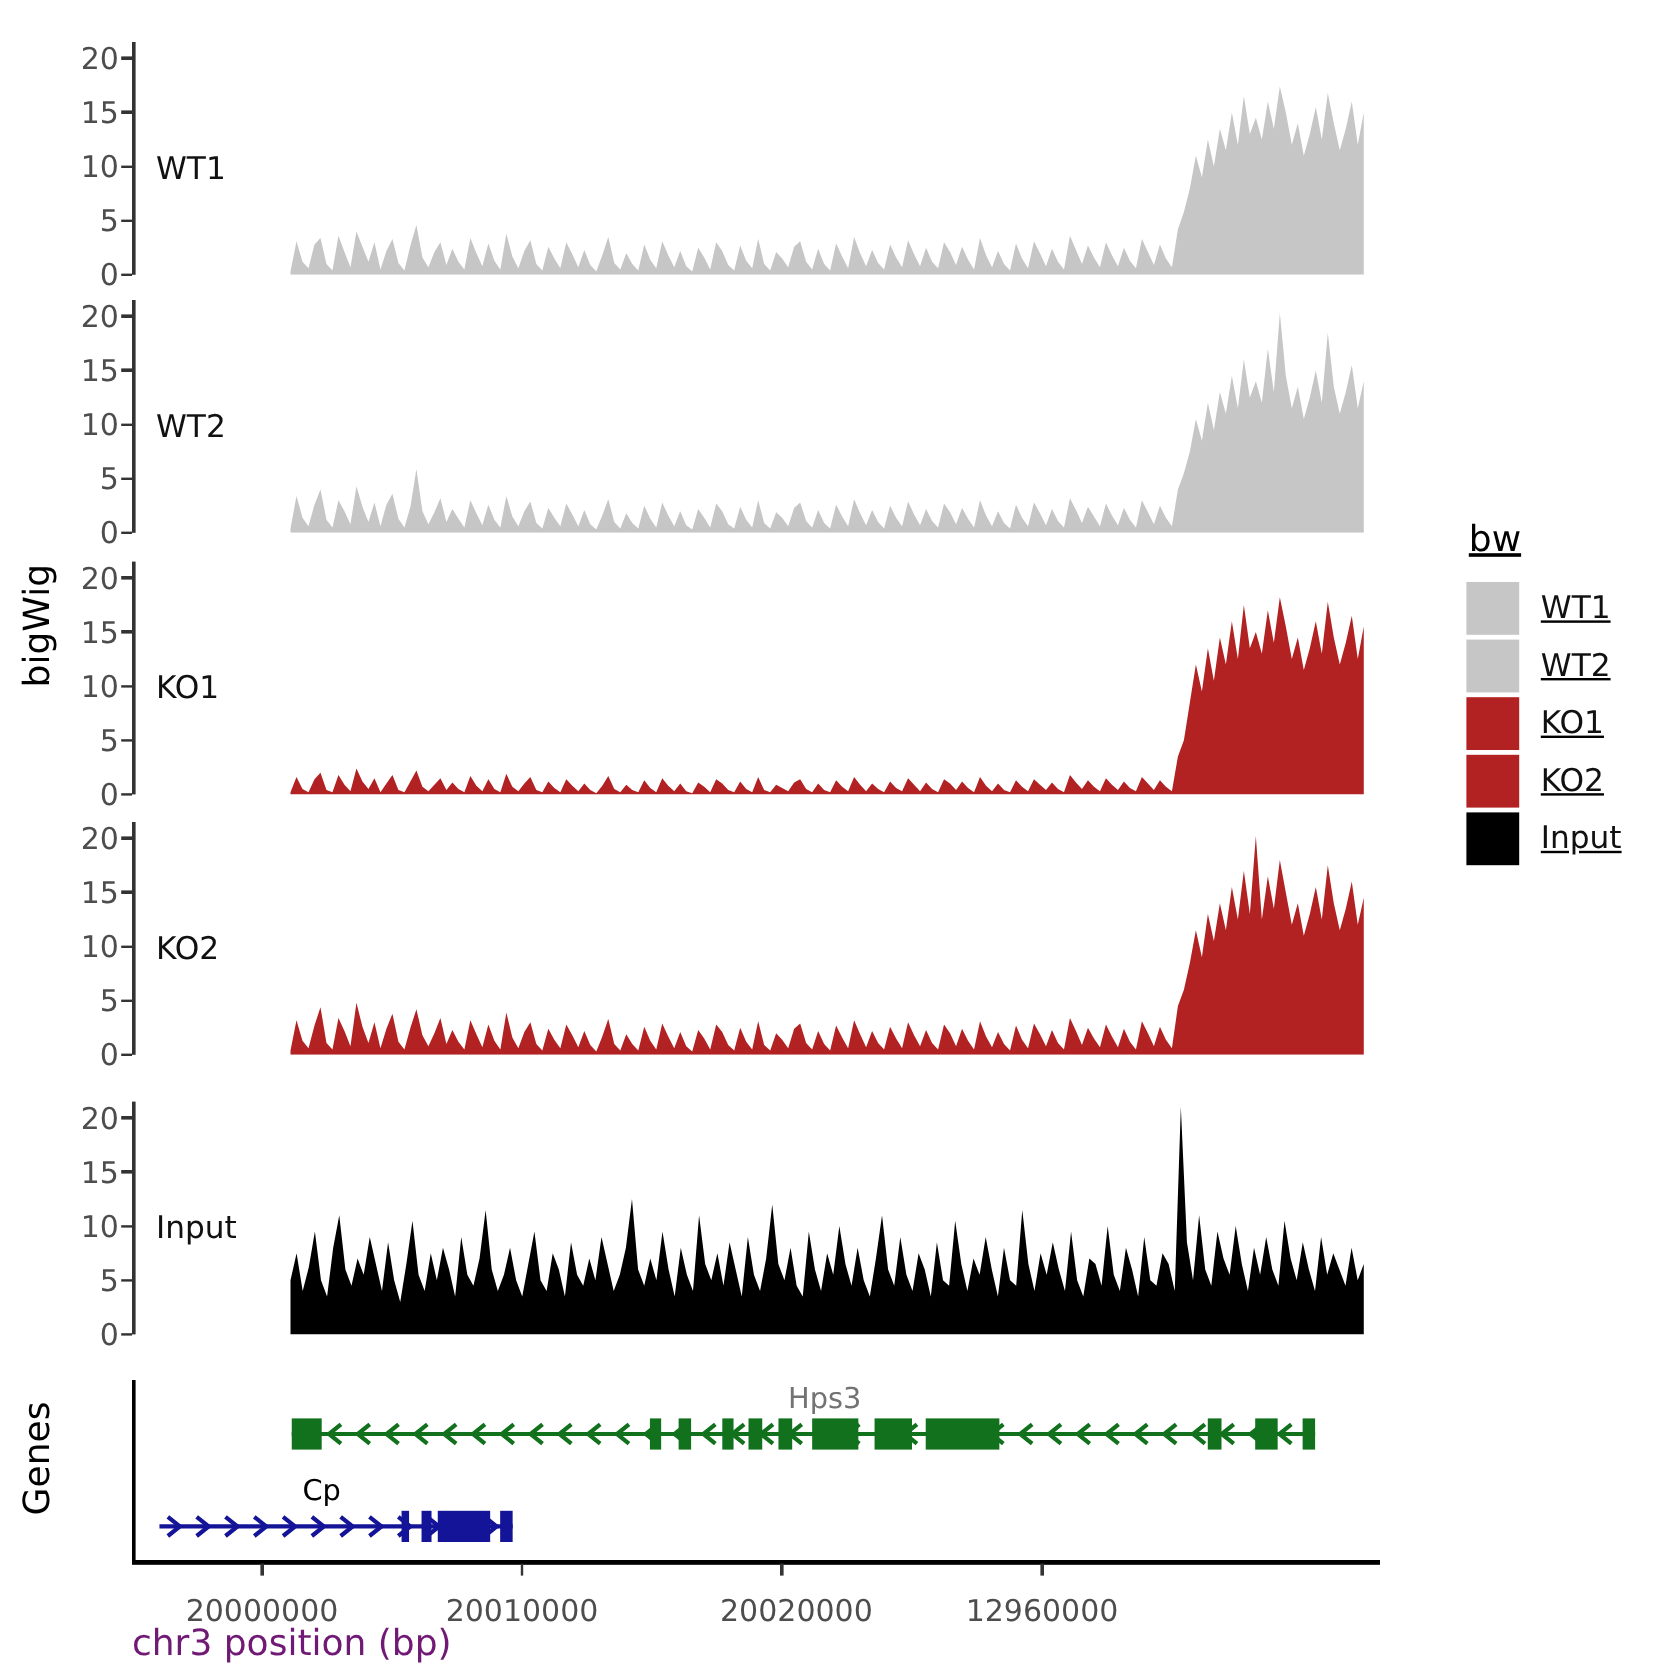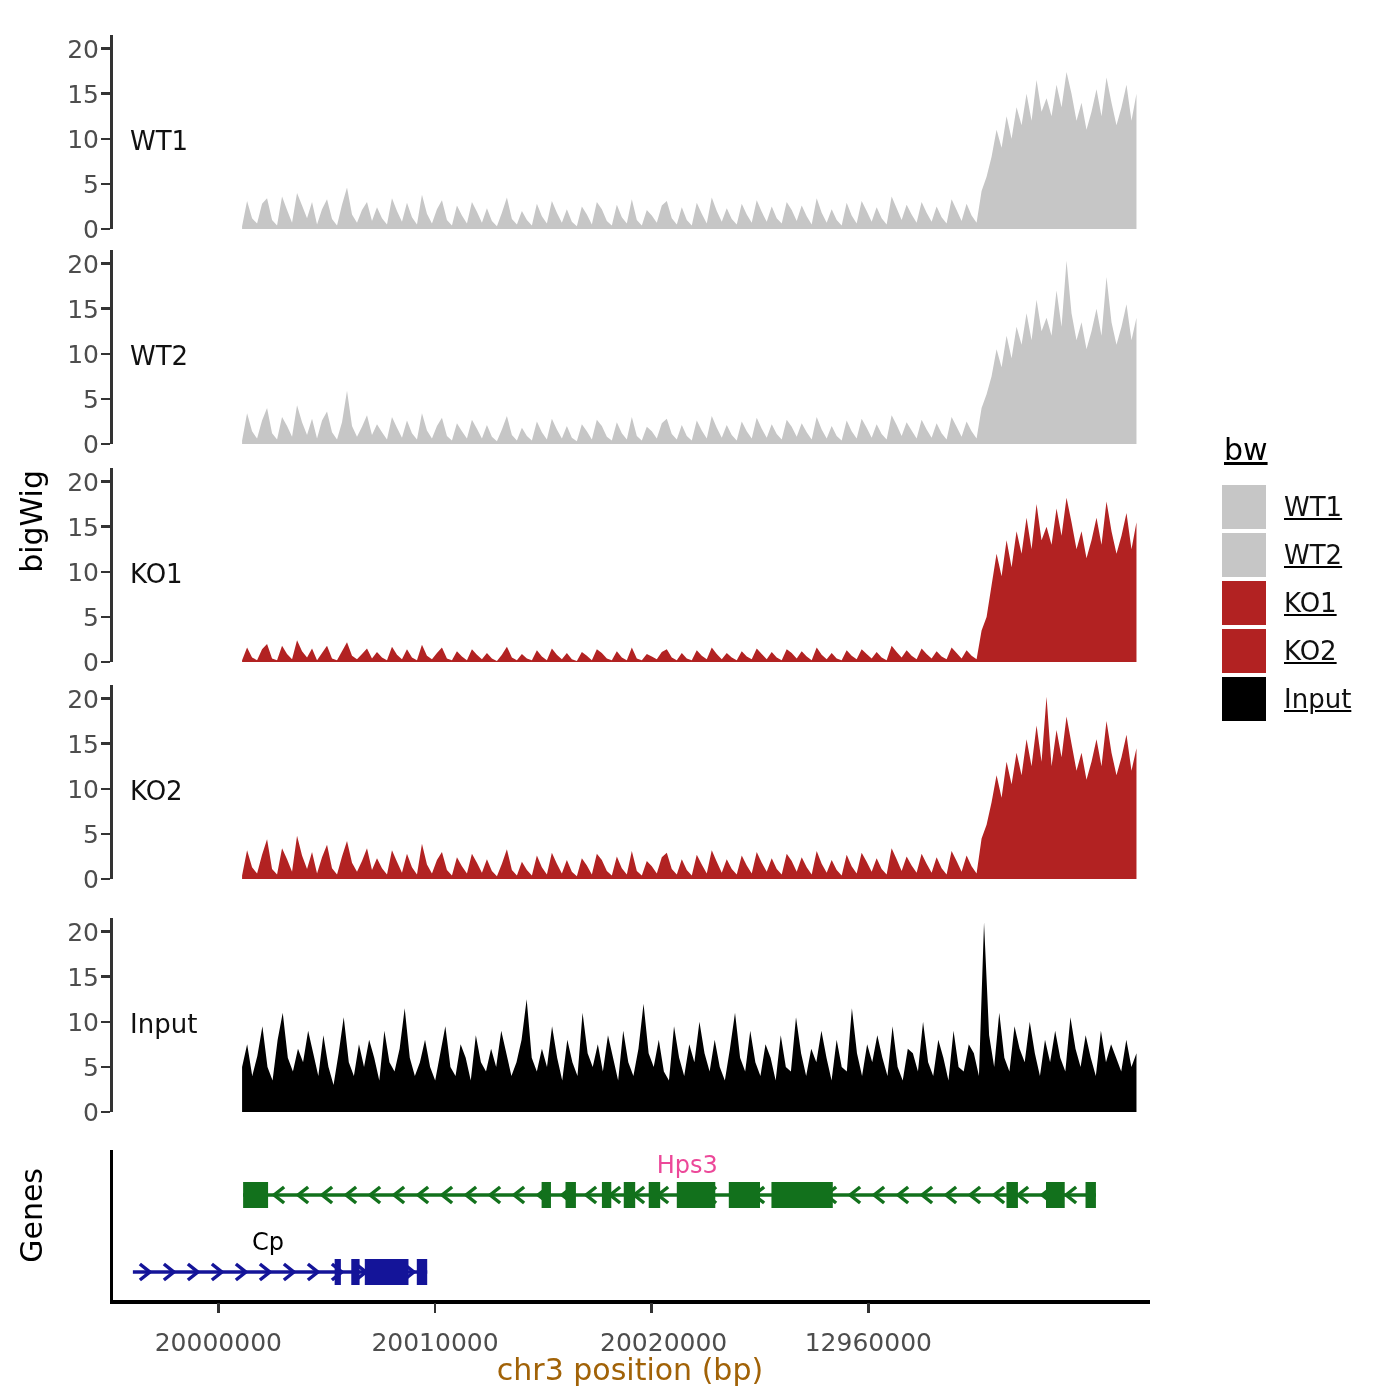--- a/index.html
+++ b/index.html
@@ -32,22 +32,22 @@
   #genepanel{position:absolute;left:110px;top:1150px;width:1040px;height:150px;}
   #geneaxisline{position:absolute;left:0;top:0;width:3px;height:150px;background:#000;}
   .genesvg{position:absolute;left:0;top:0;width:1040px;height:150px;}
 
   
   #xaxis{position:absolute;left:110px;top:1300px;width:1040px;}
   #xaxisline{position:absolute;left:0;top:0;width:1040px;height:3.5px;background:#000;}
   .xtick{position:absolute;top:3px;width:2.4px;height:10px;background:#333;}
   .xticklabel{position:absolute;top:28px;font-size:25px;color:#4d4d4d;
               transform:translateX(-50%);white-space:nowrap;}
-  #xtitle{position:absolute;left:110px;top:1352px;width:1040px;text-align:center;
-          font-size:30px;color:#a16207;}
+  #xtitle{position:absolute;left:110px;top:1352px;width:1040px;
+          font-size:30px;color:#701a75;}
 </style>
 </head>
 <body>
 
 <div id="root">
 
   <div class="ylab-bigwig">bigWig</div>
   <div class="ylab-genes">Genes</div>
 
   <div id="panels">
@@ -227,21 +227,21 @@
         <path d="M 221.88 114 L 231.88 122 L 221.88 130" fill="none" stroke="#141499" stroke-width="3.5"></path>
         <path d="M 245.88 114 L 255.88 122 L 245.88 130" fill="none" stroke="#141499" stroke-width="3.5"></path>
         <path d="M 269.88 114 L 279.88 122 L 269.88 130" fill="none" stroke="#141499" stroke-width="3.5"></path>
         <path d="M 293.88 114 L 303.88 122 L 293.88 130" fill="none" stroke="#141499" stroke-width="3.5"></path>
         <rect x="224.64" y="109" width="6.240000000000009" height="26" fill="#141499"></rect>
         <rect x="241.28" y="109" width="8.319999999999993" height="26" fill="#141499"></rect>
         <rect x="254.79999999999998" y="109" width="43.67999999999998" height="26" fill="#141499"></rect>
         <rect x="306.8" y="109" width="10.399999999999977" height="26" fill="#141499"></rect>
       </svg>
     <div id="genelabels">
-        <div style="position: absolute; left: 577.2px; top: 1px; font-size: 24px; color: #ec4899; transform: translateX(-50%); white-space: nowrap;">Hps3</div>
+        <div style="position: absolute; left: 577.2px; top: 1px; font-size: 24px; color: #737373; transform: translateX(-50%); white-space: nowrap;">Hps3</div>
         <div style="position: absolute; left: 158.08px; top: 78px; font-size: 24px; color: rgb(0, 0, 0); transform: translateX(-50%); white-space: nowrap;">Cp</div>
       </div>
   </div>
 
   <div id="xaxis">
     <div id="xaxisline"></div>
   <div class="xtick" style="left: 107.133px;"></div>
       <div class="xticklabel" style="left: 108.333px;">20000000</div>
       <div class="xtick" style="left: 323.8px;"></div>
       <div class="xticklabel" style="left: 325px;">20010000</div>

